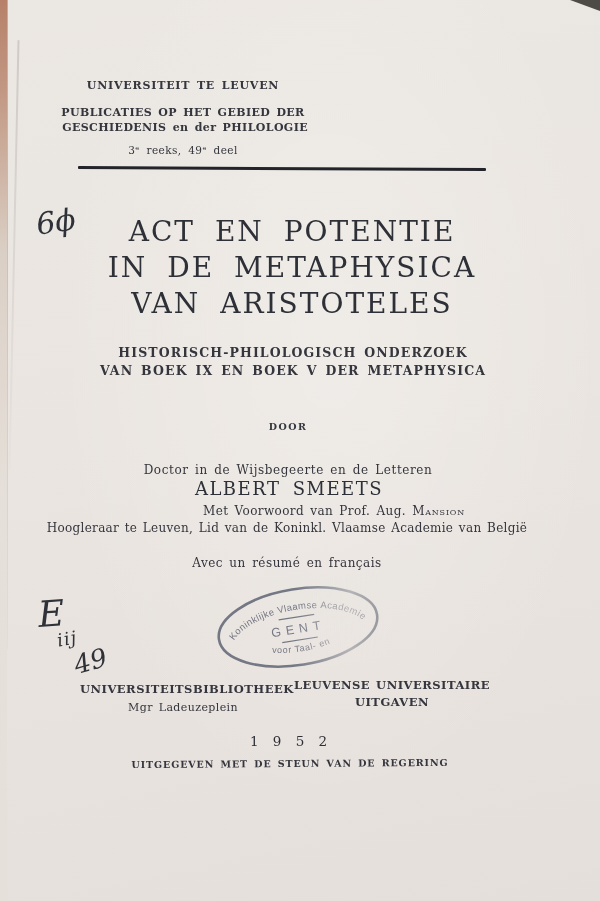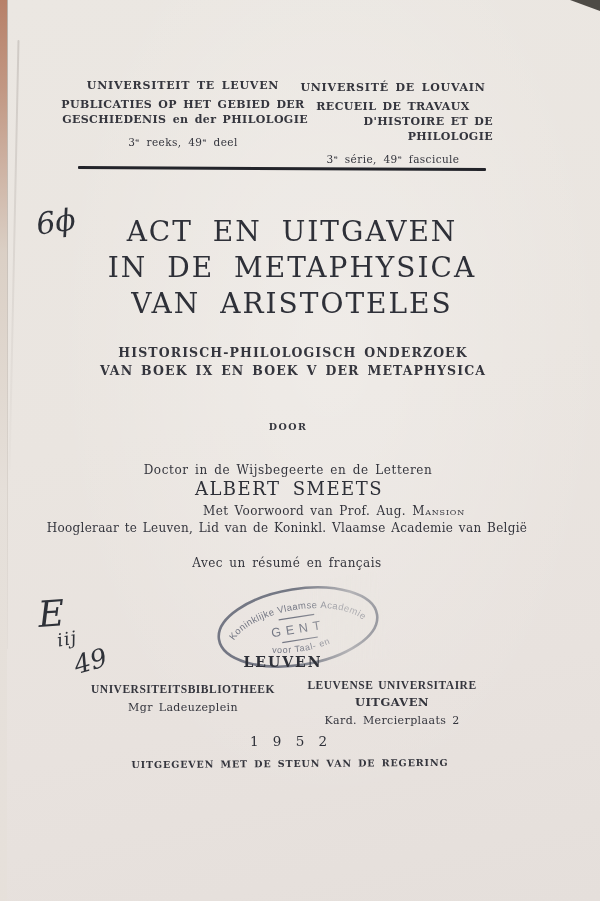--- a/index.html
+++ b/index.html
@@ -31,21 +31,21 @@
     transform:rotate(1.2deg); border-radius:2px;
   }
   .corner-dark {
     position:absolute; right:0; top:0; width:34px; height:11px;
     background:#332f2a; clip-path:polygon(100% 0, 12% 0, 100% 100%);
     opacity:.85;
   }
   
   .hdr-col { position:absolute; text-align:center; font-weight:bold; }
   .hdr-col .u  { font-size:11px; letter-spacing:.8px; word-spacing:2px; line-height:15px; }
-  .hdr-col .s1 { font-size:11px; letter-spacing:.4px; word-spacing:2px; line-height:15px; margin-top:4px; }
+  .hdr-col .s1 { font-size:11px; letter-spacing:.4px; word-spacing:2px; line-height:15px; margin-top:12px; }
   .hdr-col .s2 { font-size:11px; letter-spacing:.4px; word-spacing:2px; line-height:15px;text-align:right; }
   .hdr-col .vol{ font-size:10.5px; font-weight:normal; letter-spacing:.4px; word-spacing:3px; margin-top:9px; }
   .col-left  { left:58px;  top:78px; width:250px; }
   .col-right { left:293px; top:80px; width:200px; }
   .rule {
     position:absolute; left:78px; top:167px; width:408px; height:3px;
     background:#23242a; transform:rotate(.25deg); border-radius:1px;
   }
   
   .title { position:absolute; top:214px; left:0; width:584px; text-align:center;
@@ -75,21 +75,21 @@
   .stamp-wrap { position:absolute; left:212px; top:584px; width:172px; height:86px;
                 transform:rotate(-9deg); opacity:.82; }
   .stamp-fade { position:absolute; inset:0;
                 background:linear-gradient(100deg, rgba(234,230,225,0) 48%, rgba(234,230,225,.55) 78%, rgba(234,230,225,.2) 100%); }
   
   .city { position:absolute; top:654px; left:0; width:566px; text-align:center;
           font-size:14px; font-weight:bold; letter-spacing:2px; color:#2e3038; }
   .imp-col { position:absolute; text-align:center; }
   .imp-left  { left:80px;  top:682px; width:206px; }
   .imp-right { left:292px; top:678px; width:200px; }
-  .imp-col .b { font-size:11.5px; font-weight:bold; letter-spacing:.5px; word-spacing:1.5px; line-height:15px;font-family:Liberation Serif, serif; }
+  .imp-col .b { font-size:11.5px; font-weight:bold; letter-spacing:.5px; word-spacing:1.5px; line-height:15px; }
   .imp-col .b2{ font-size:11.5px; font-weight:bold; letter-spacing:.5px; line-height:15px; margin-top:2px; }
   .imp-col .n { font-size:11px; letter-spacing:.4px; word-spacing:2px; margin-top:4px; }
   .year { position:absolute; top:733px; left:0; width:582px; text-align:center;
           font-size:13.5px; letter-spacing:5px; color:#2e3038; }
   .support { position:absolute; top:758px; left:0; width:580px; text-align:center;
              font-size:9.5px; font-weight:bold; letter-spacing:.9px; word-spacing:2px;
              transform:rotate(-.4deg); }
 </style>
 </head>
 <body>
@@ -101,33 +101,27 @@
   <div class="crease"></div>
   <div class="corner-dark"></div>
 
   <div class="hdr-col col-left">
     <div class="u">UNIVERSITEIT TE LEUVEN</div>
     <div class="s1">PUBLICATIES OP HET GEBIED DER</div>
     <div class="s2">GESCHIEDENIS en der PHILOLOGIE</div>
     <div class="vol">3ᵉ reeks, 49ᵉ deel</div>
   </div>
 
-  <div class="hdr-col col-right">
-    <div class="u">UNIVERSITÉ DE LOUVAIN</div>
-    <div class="s1">RECUEIL DE TRAVAUX</div>
-    <div class="s2">D'HISTOIRE ET DE PHILOLOGIE</div>
-    <div class="vol">3ᵉ série, 49ᵉ fascicule</div>
-  </div>
 
   <div class="rule"></div>
 
   <div class="hw hw-price">6ϕ</div>
 
   <div class="title">
-    <div>ACT EN UITGAVEN</div>
+    <div>ACT EN POTENTIE</div>
     <div>IN DE METAPHYSICA</div>
     <div>VAN ARISTOTELES</div>
   </div>
 
   <div class="subtitle">
     <div>HISTORISCH-PHILOLOGISCH ONDERZOEK</div>
     <div>VAN BOEK IX EN BOEK V DER METAPHYSICA</div>
   </div>
 
   <div class="door">DOOR</div>
@@ -154,29 +148,27 @@
       <line x1="68" y1="33" x2="104" y2="33" stroke="#5b6070" stroke-width="1.2"></line>
       <text x="86" y="49" text-anchor="middle" font-size="12.5" letter-spacing="5" fill="#5b6070" font-family="Liberation Sans, sans-serif">GENT</text>
       <line x1="68" y1="56" x2="104" y2="56" stroke="#5b6070" stroke-width="1.2"></line>
       <text font-size="9" fill="#5b6070" letter-spacing="0.6" font-family="Liberation Sans, sans-serif">
         <textPath href="#stampBottom" startOffset="50%" text-anchor="middle">voor Taal- en</textPath>
       </text>
     </svg>
     <div class="stamp-fade"></div>
   </div>
 
-  <div class="city">LEUVEN</div>
 
   <div class="imp-col imp-left">
     <div class="b">UNIVERSITEITSBIBLIOTHEEK</div>
     <div class="n">Mgr Ladeuzeplein</div>
   </div>
 
   <div class="imp-col imp-right">
     <div class="b">LEUVENSE UNIVERSITAIRE</div>
     <div class="b2">UITGAVEN</div>
-    <div class="n">Kard. Mercierplaats 2</div>
   </div>
 
   <div class="year">1 9 5 2</div>
   <div class="support">UITGEGEVEN MET DE STEUN VAN DE REGERING</div>
 
 </div>
 
 </body></html>

